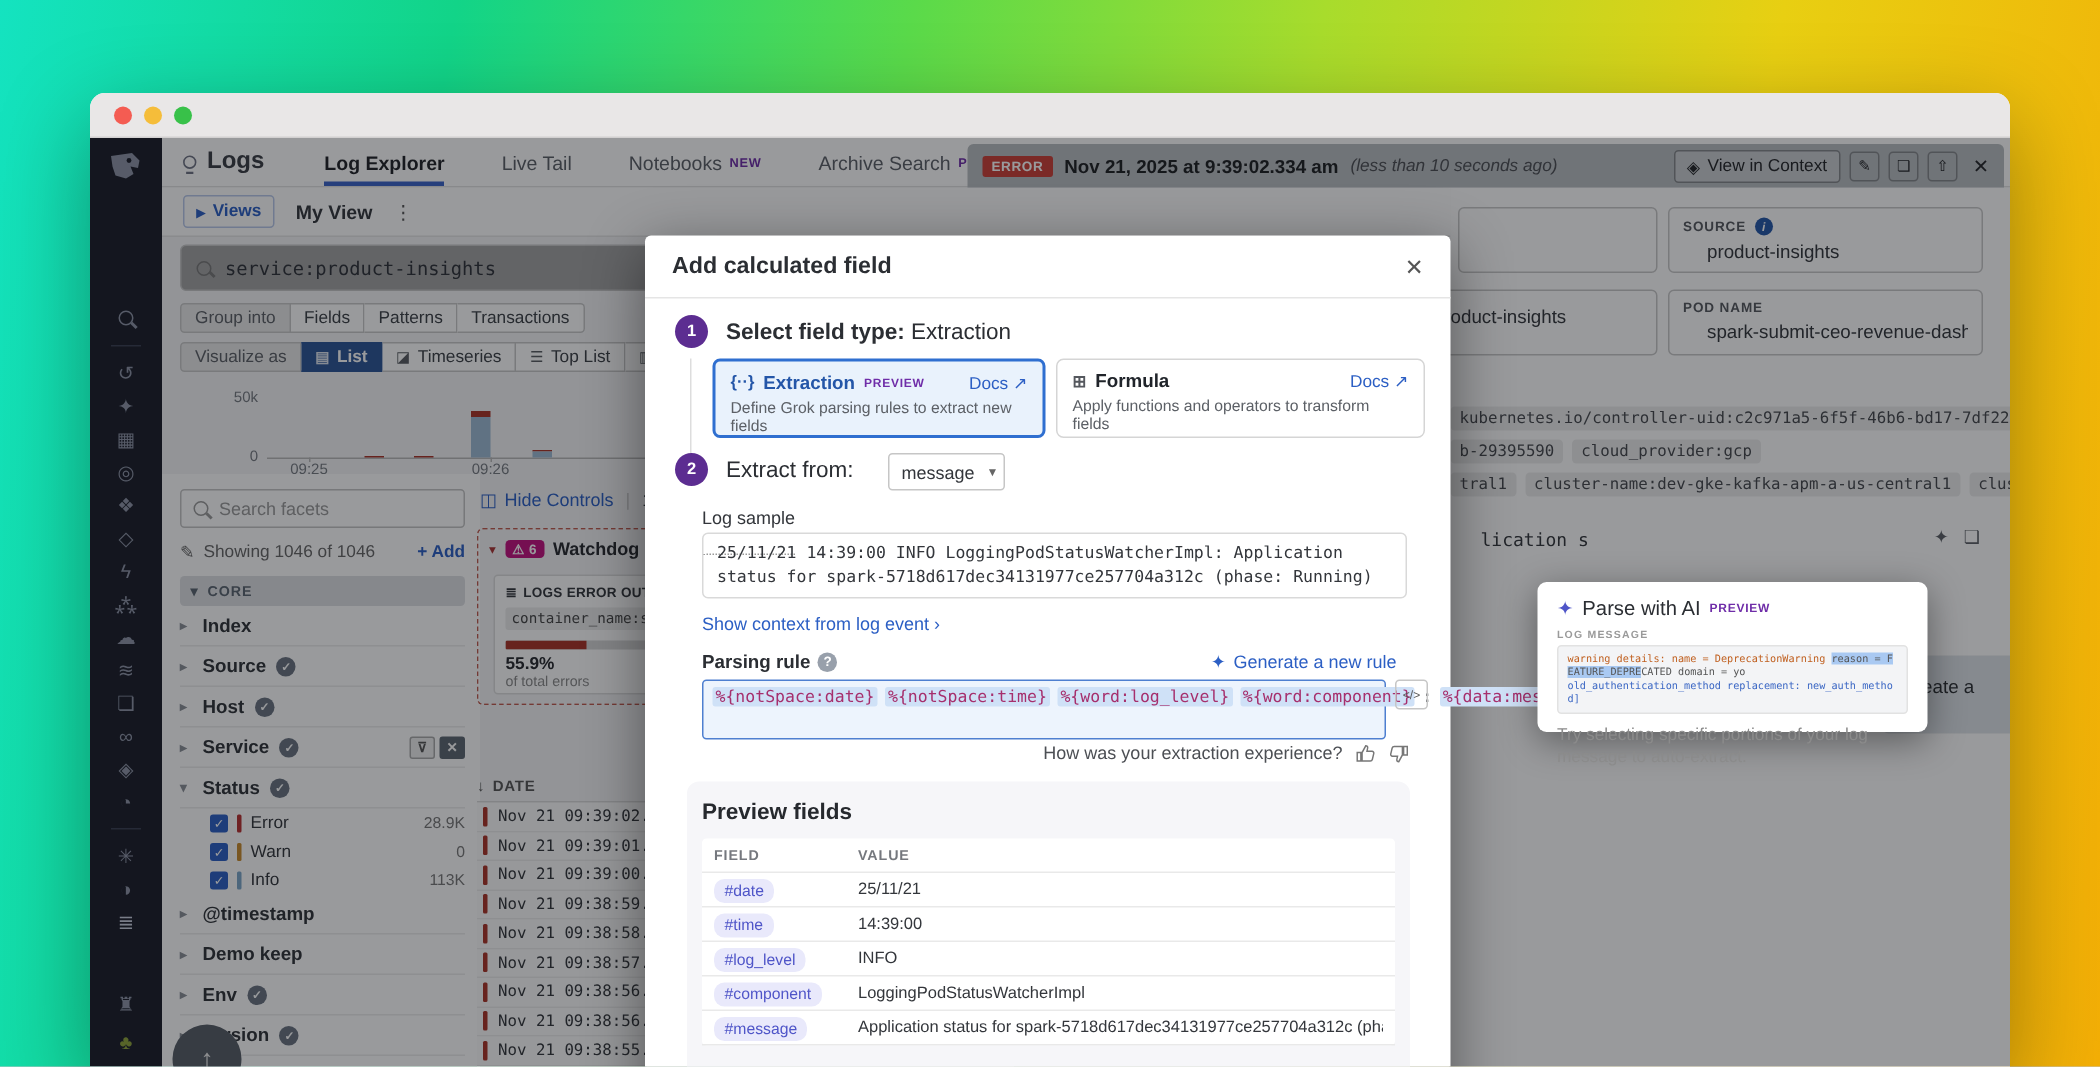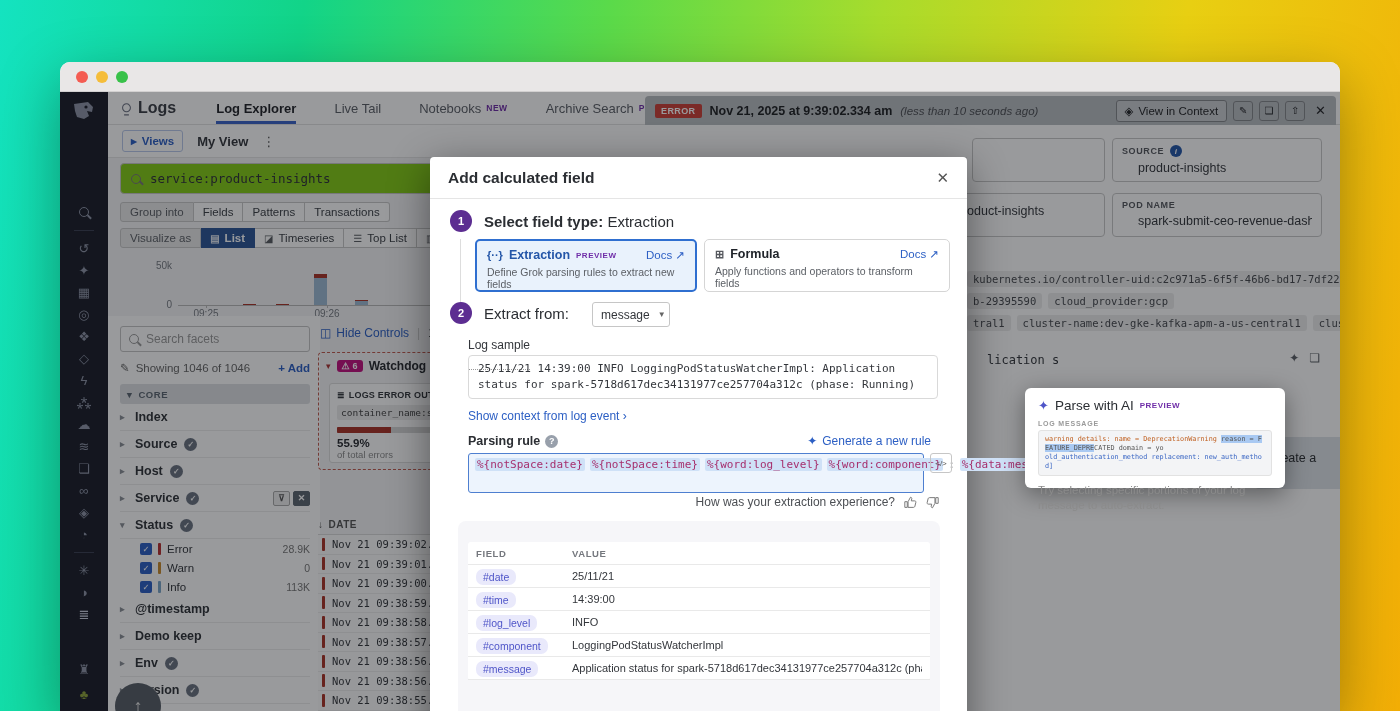--- a/index.html
+++ b/index.html
@@ -28,21 +28,21 @@
   .tabs { display:flex; gap:38px; height:100%; align-items:center; }
   .tab { position:relative; font-size:13px; color:#5b5f66; height:100%; display:flex; align-items:center; gap:5px; cursor:pointer; }
   .tab.active { color:#1f2126; font-weight:700; }
   .tab.active::after { content:""; position:absolute; left:0; right:0; bottom:0; height:3px; background:#3a62c9; }
   .tbadge { font-size:8.5px; font-weight:700; color:#6f2da8; letter-spacing:.5px; }
   .subhdr { position:absolute; left:48px; top:33px; width:859px; height:33px; background:#fff; border-bottom:1px solid #e6e6e6; display:flex; align-items:center; gap:14px; padding-left:14px; }
   .views-btn { display:flex; align-items:center; gap:5px; border:1px solid #b9c9ea; color:#2c5fc4; border-radius:3px; font-size:11.5px; font-weight:600; padding:3px 8px; cursor:pointer; }
   .myview { font-size:13px; color:#33363c; font-weight:600; }
   .kebab { color:#555; font-size:13px; cursor:pointer; }
 
-  .searchbar { position:absolute; left:60px; top:71px; width:560px; height:31px; background:#84cc16; border:1px solid #c6c6c6; border-radius:4px; display:flex; align-items:center; gap:9px; padding:0 10px; color:#777; }
+  .searchbar { position:absolute; left:60px; top:71px; width:560px; height:31px; background:#a3a3a3; border:1px solid #c6c6c6; border-radius:4px; display:flex; align-items:center; gap:9px; padding:0 10px; color:#777; }
   .query { font-family:"DejaVu Sans Mono",monospace; font-size:12.5px; color:#2e3138; }
 
   .seg-row { position:absolute; display:flex; align-items:center; }
   .seg { border:1px solid #c9c9c9; border-left:none; background:#fff; font-size:11.5px; color:#3c4046; padding:3px 9px; display:flex; gap:5px; align-items:center; cursor:pointer; }
   .seg:first-child { border-left:1px solid #c9c9c9; border-radius:3px 0 0 3px; }
   .seg:last-child { border-radius:0 3px 3px 0; }
   .seg.muted { background:#e9e9e9; color:#5c6066; cursor:default; }
   .seg.on { background:#2b5597; border-color:#2b5597; color:#fff; font-weight:600; }
   .seg .sic { font-size:10px; opacity:.85; }
 
@@ -624,20 +624,21 @@
               </svg>
           </span>
           <span class="thumb" style="transform:rotate(180deg);">
             <svg width="13" height="13" viewBox="0 0 16 16">
                 <path d="M1 7h3v7H1zM5 14V7l3-5.5c.9 0 1.6.7 1.6 1.6L9 6h4.2c.9 0 1.6.8 1.4 1.7l-1.2 5C13.2 13.5 12.5 14 11.7 14z" fill="none" stroke="#777" stroke-width="1.2"></path>
               </svg>
           </span>
         </div>
 
         <div class="preview">
+          <div class="pv-title">Preview fields</div>
           <div class="pv-table" id="pv-table">
               <div class="pv-hrow">
                 <span class="pv-h pv-c1">FIELD</span>
                 <span class="pv-h">VALUE</span>
               </div>
               <div class="pv-row">
                 <span class="pv-c1"><span class="pv-chip">#date</span></span>
                 <span class="pv-val">25/11/21</span>
               </div>
               <div class="pv-row">

